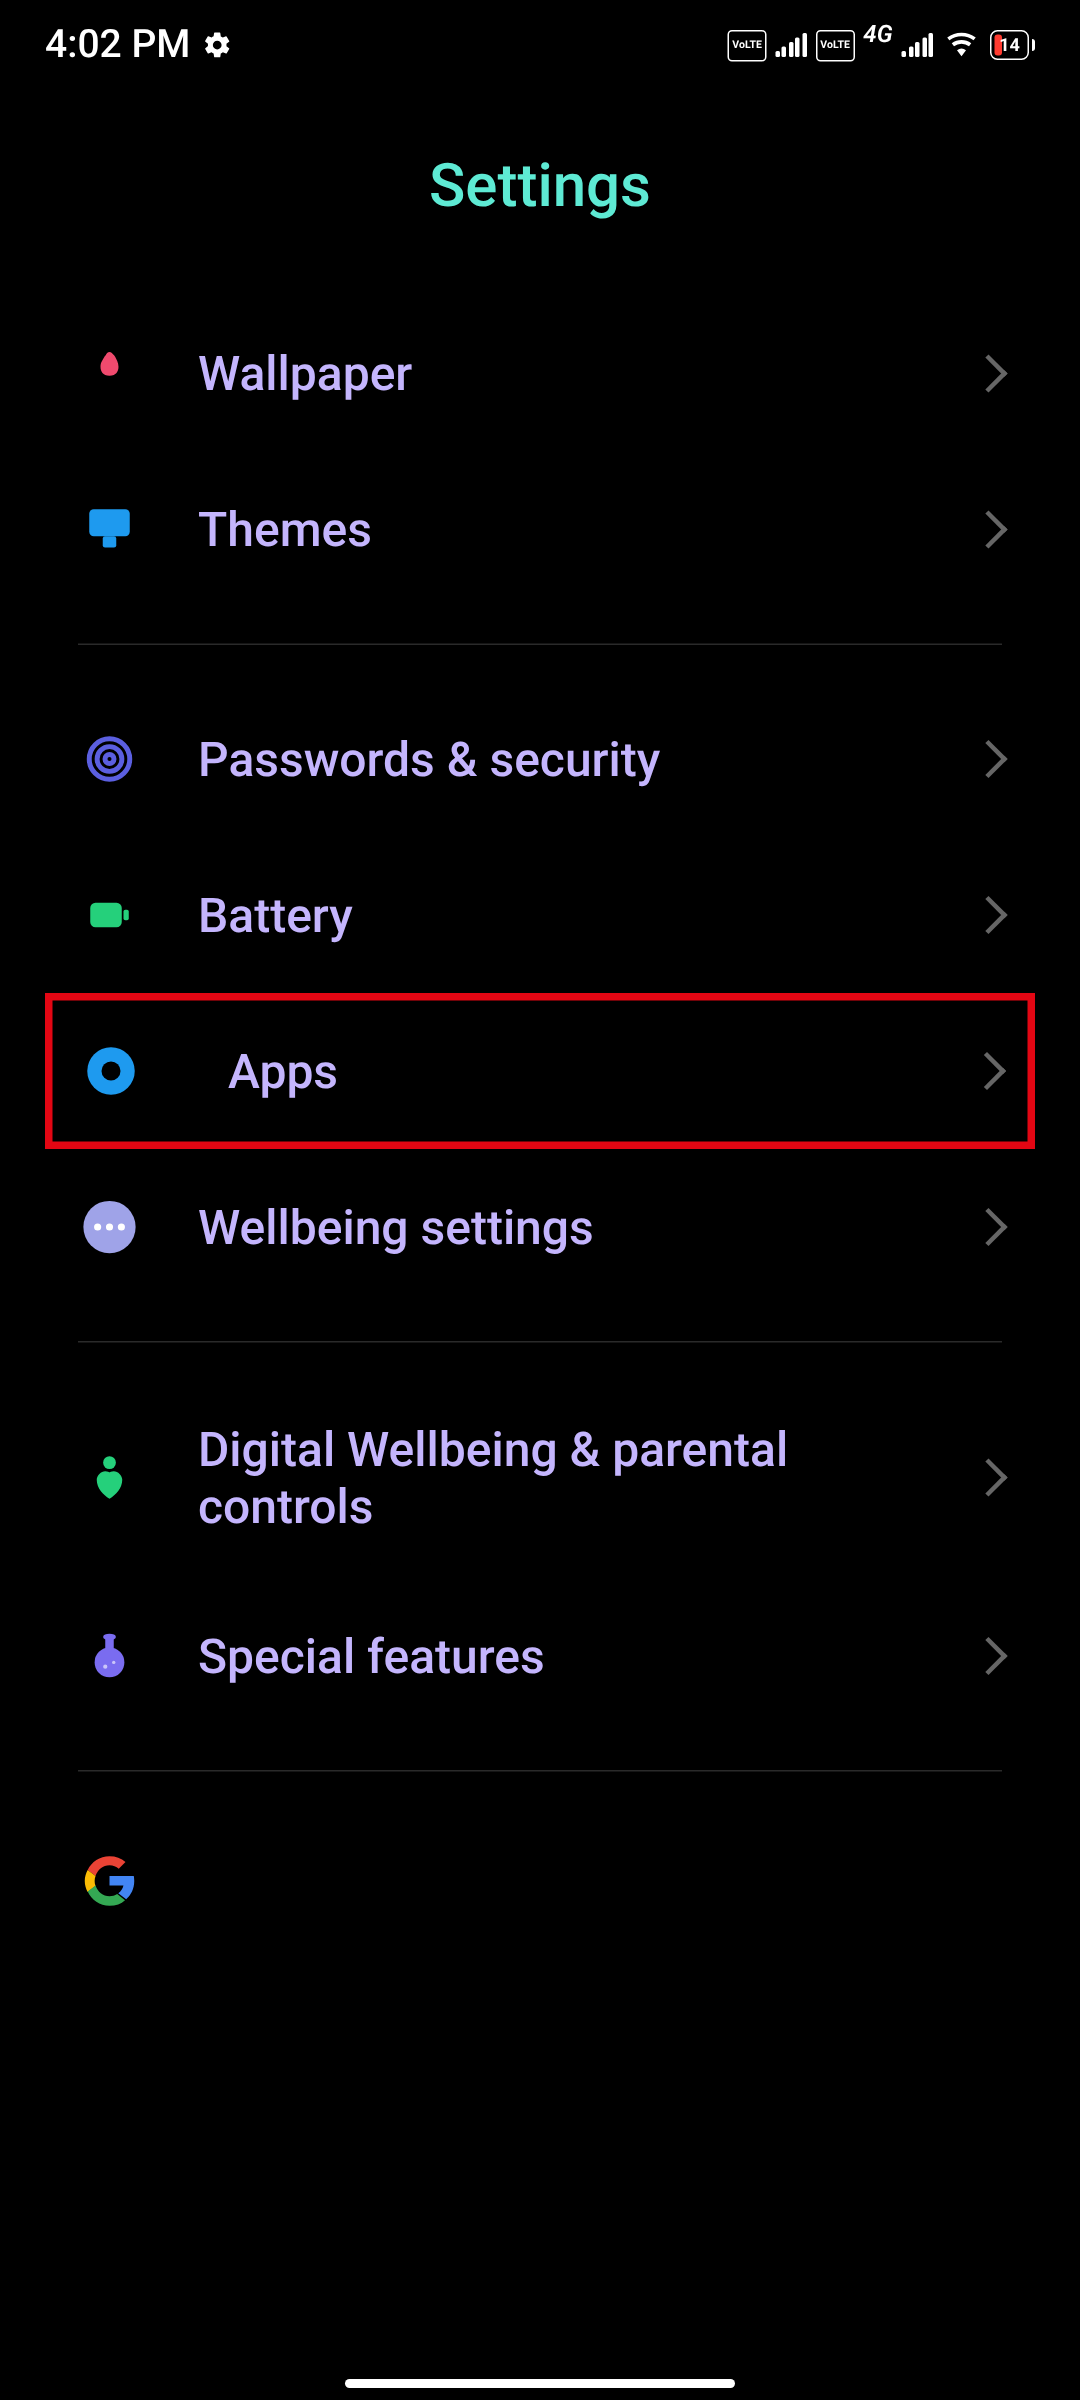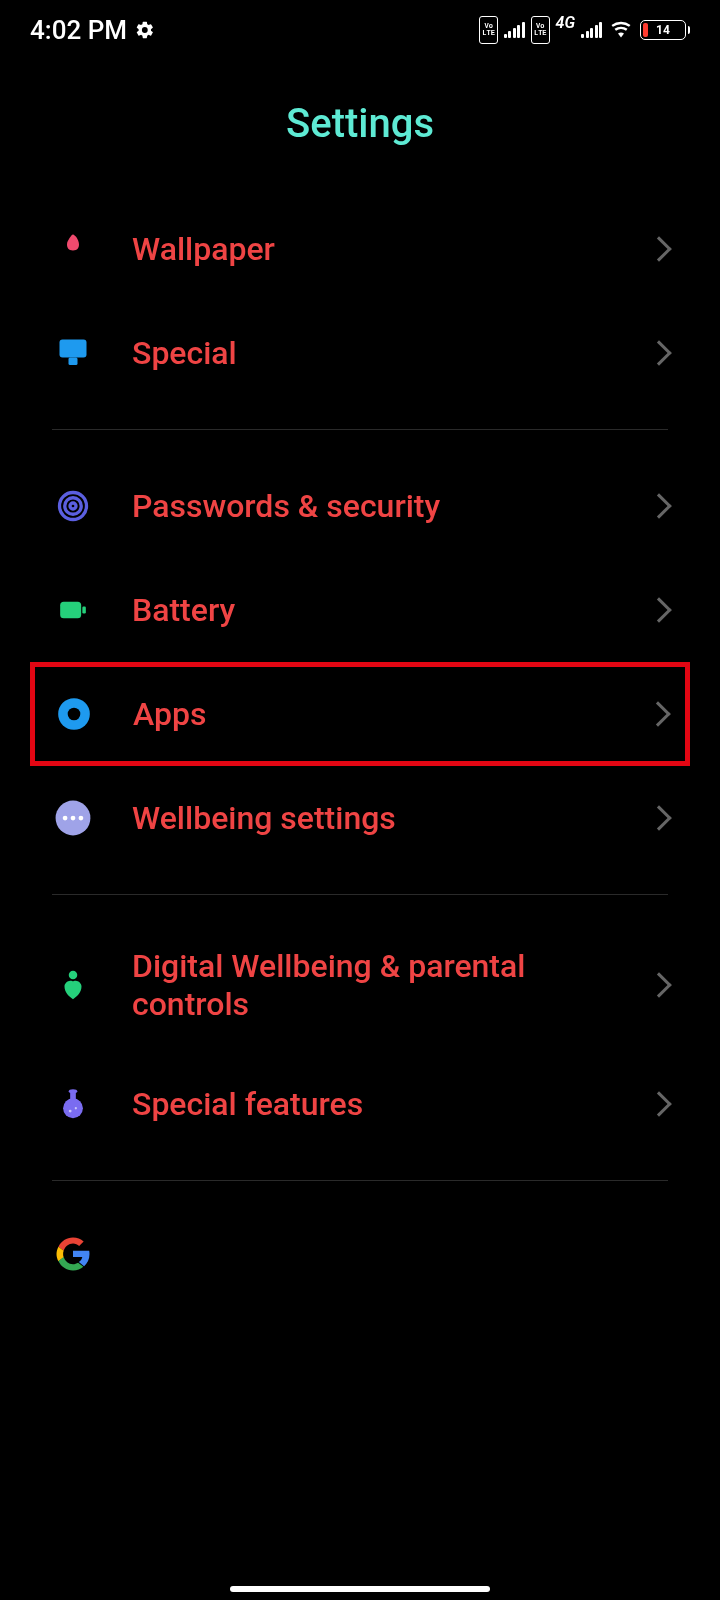--- a/index.html
+++ b/index.html
@@ -36,40 +36,38 @@
       gap: 6px;
     }
     .sig-box {
       border: 1.5px solid #fff;
       border-radius: 3px;
       font-size: 9px;
       line-height: 1;
       padding: 6px 2px;
       font-weight: 700;
       display: flex;
-      flex-direction: column;
-      align-items: center;
-      font-family: Liberation Mono, monospace;
+      align-items: center;
     }
     .sig-bars { display: flex; align-items: flex-end; gap: 1.5px; height: 16px; }
     .sig-bars span { width: 3px; background: #fff; border-radius: 1px; }
     .sig-bars span:nth-child(1){height:4px}
     .sig-bars span:nth-child(2){height:7px}
     .sig-bars span:nth-child(3){height:10px}
     .sig-bars span:nth-child(4){height:13px}
     .sig-bars span:nth-child(5){height:16px}
     .net-label { font-size: 16px; color: #fff; font-weight: 600; position: relative; top:-8px;font-style:italic; }
     .wifi-icon { width: 26px; height: 20px; }
     .battery {
       display: flex;
       align-items: center;
       gap: 2px;
     }
     .battery-body {
-      width: 46px; height: 20px;
+      width: 26px; height: 20px;
       border: 1.5px solid #fff;
       border-radius: 5px;
       position: relative;
       display:flex; align-items:center; justify-content:center;
     }
     .battery-fill {
       position:absolute;left:2px;top:2px;bottom:2px;
       width: 5px; background: #ff3b30; border-radius: 2px;
     }
     .battery-text { font-size: 12px; font-weight:700; position:relative; z-index:1; }
@@ -85,31 +83,32 @@
     .row {
       display: flex;
       align-items: center;
       padding: 28px 52px 28px 52px;
       min-height: 104px;
     }
     .row.highlight {
       border: 5px solid #e30613;
       margin: 0 30px;
       padding: 24px 18px 24px 18px;
+      gap: 19px;
     }
     .icon-slot {
       width: 42px; height: 42px;
       display: flex; align-items: center; justify-content: center;
       flex-shrink: 0;
     }
     .label {
       flex: 1;
       margin-left: 38px;
       font-size: 32px;
-      color: #ef4444;
+      color: #c4b5fd;
       font-weight: 500;
       line-height: 1.2;
     }
     .chevron {
       width: 18px; height: 18px;
       border-right: 3px solid #666;
       border-bottom: 3px solid #666;
       transform: rotate(-45deg);
       flex-shrink: 0;
     }
@@ -191,21 +190,21 @@
     <div class="chevron"></div>
   </div>
 
   <div class="row">
     <div class="icon-slot">
       <svg viewBox="0 0 24 24" width="36" height="36" fill="#1e9aef">
           <rect x="3" y="3" width="18" height="12" rx="2"></rect>
           <rect x="9" y="15" width="6" height="5" rx="1"></rect>
         </svg>
     </div>
-    <span class="label">Special</span>
+    <span class="label">Themes</span>
     <div class="chevron"></div>
   </div>
 
   <div class="divider"></div>
 
   <div class="row">
     <div class="icon-slot">
       <svg viewBox="0 0 24 24" width="36" height="36" fill="none" stroke="#5b5fe0" stroke-width="2.2">
           <circle cx="12" cy="12" r="9"></circle>
           <circle cx="12" cy="12" r="5.5"></circle>

